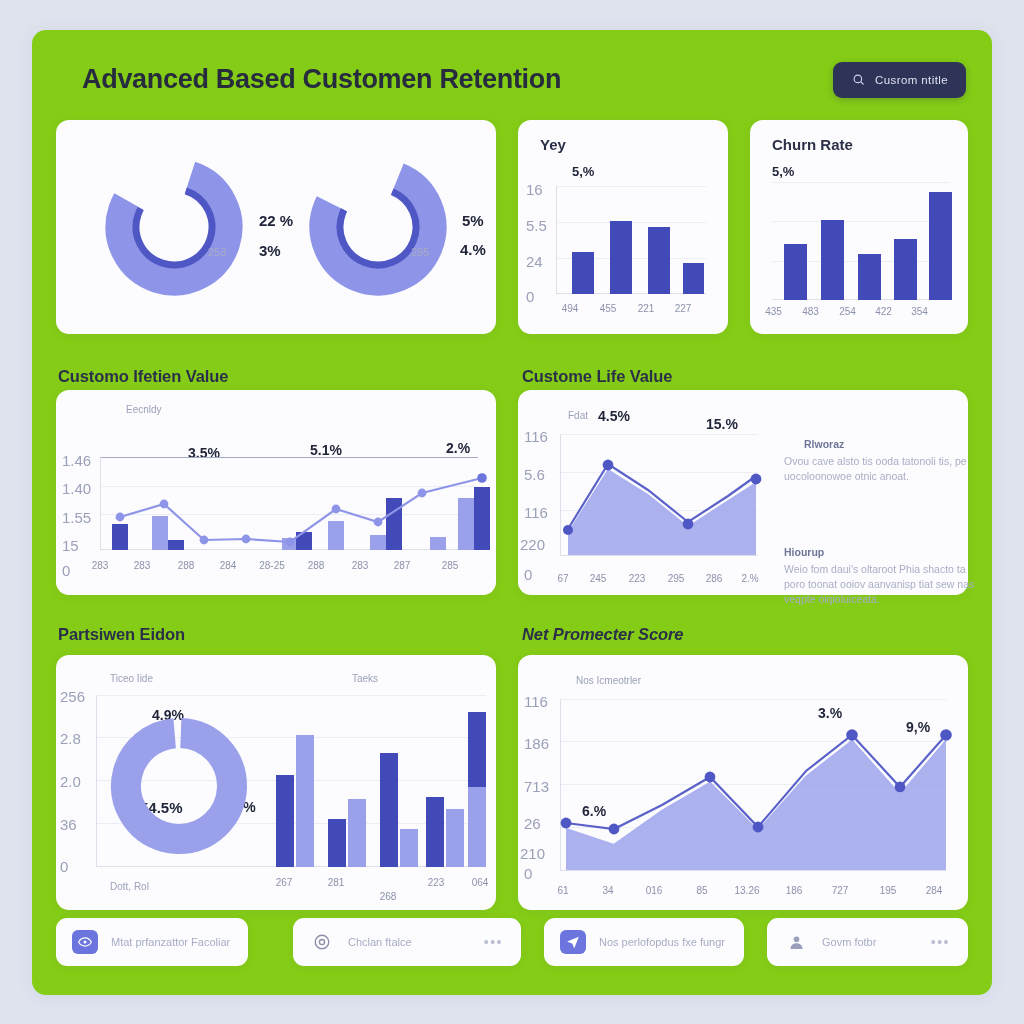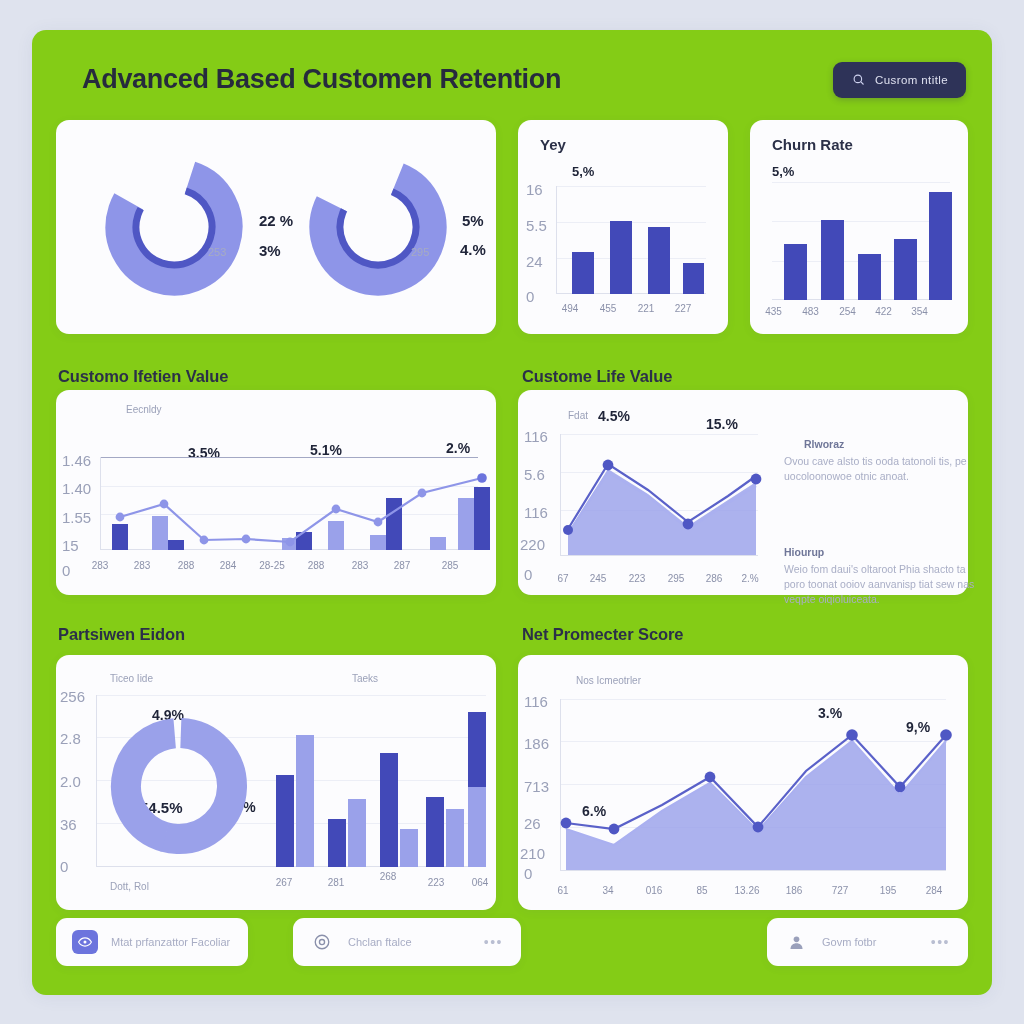--- a/index.html
+++ b/index.html
@@ -334,26 +334,26 @@
 
     <div class="axis-lbl" style="left:4px;top:33px;width:32px;">256</div>
     <div class="axis-lbl" style="left:4px;top:75px;width:32px;">2.8</div>
     <div class="axis-lbl" style="left:4px;top:118px;width:32px;">2.0</div>
     <div class="axis-lbl" style="left:4px;top:161px;width:32px;">36</div>
     <div class="axis-lbl" style="left:4px;top:203px;width:32px;">0</div>
 
     <div class="legend-txt" style="left:296px;top:18px;">Taeks</div>
     <div class="xtick" style="left:208px;top:222px;width:40px;">267</div>
     <div class="xtick" style="left:260px;top:222px;width:40px;">281</div>
-    <div class="xtick" style="left:312px;top:216px;width:40px;">268</div>
+    <div class="xtick" style="left:312px;top:236px;width:40px;">268</div>
     <div class="xtick" style="left:360px;top:222px;width:40px;">223</div>
     <div class="xtick" style="left:404px;top:222px;width:40px;">064</div>
   </div>
 
-  <div class="sect-title" style="left:490px;top:595px;">Net Promecter Score</div>
+  <div class="sect-title" style="left:490px;top:595px;font-style:italic;">Net Promecter Score</div>
   <div class="card" style="left:486px;top:625px;width:450px;height:255px;">
     <div class="legend-txt" style="left:58px;top:20px;">Nos Icmeotrler</div>
     <div class="annot" style="left:64px;top:148px;">6.%</div>
     <div class="annot" style="left:300px;top:50px;">3.%</div>
     <div class="annot" style="left:388px;top:64px;">9,%</div>
 
     <div class="plot" style="left:42px;top:44px;width:386px;height:172px;">
       <div class="gridline" style="left:0;top:0;width:386px;"></div>
       <div class="gridline" style="left:0;top:42px;width:386px;"></div>
       <div class="gridline" style="left:0;top:85px;width:386px;"></div>
@@ -407,20 +407,28 @@
     <span class="chip-icon">
       <svg width="18" height="18" viewBox="0 0 24 24" fill="none" stroke="#8a90ab" stroke-width="1.8">
         <circle cx="12" cy="12" r="9"></circle>
           <circle cx="12" cy="12" r="3.4"></circle>
       </svg>
     </span>
     <span class="chip-lbl">Chclan ftalce</span>
     <span class="chip-dots">•••</span>
   </div>
 
+  <div class="chip" style="left:512px;top:888px;width:200px;">
+    <span class="chip-icon filled">
+      <svg width="14" height="14" viewBox="0 0 24 24" fill="#ffffff">
+        <path d="M2 11l20-8-8 20-3-8-9-4z"></path>
+      </svg>
+    </span>
+    <span class="chip-lbl">Nos perlofopdus fxe fungr</span>
+  </div>
 
   <div class="chip" style="left:735px;top:888px;width:201px;">
     <span class="chip-icon">
       <svg width="17" height="17" viewBox="0 0 24 24" fill="#9aa0bb">
         <circle cx="12" cy="7.5" r="4"></circle>
           <path d="M3.5 21c0-5 4-8 8.5-8s8.5 3 8.5 8z"></path>
       </svg>
     </span>
     <span class="chip-lbl">Govm fotbr</span>
     <span class="chip-dots">•••</span>

